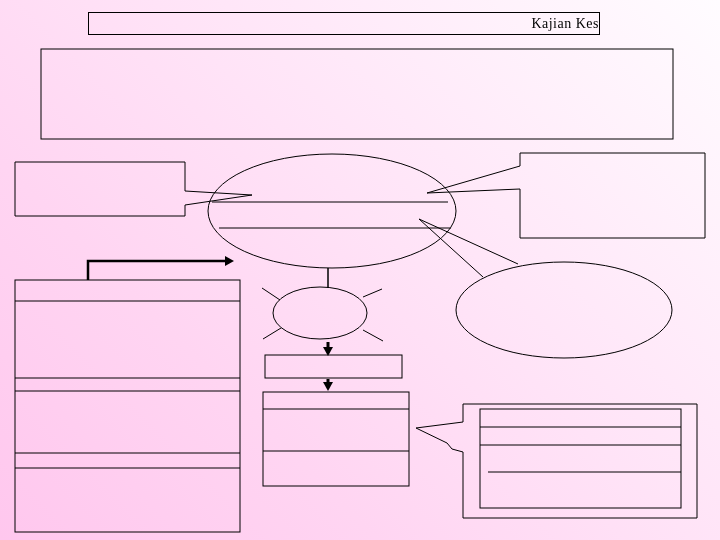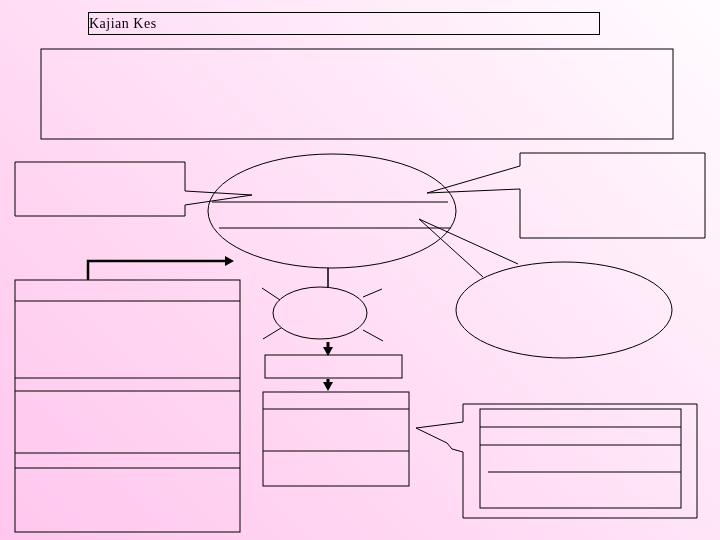--- a/index.html
+++ b/index.html
@@ -14,21 +14,21 @@
   .diagram-layer {
     position: absolute;
     left: 0; top: 0;
     width: 720px; height: 540px;
   }
   .title-box {
     position: absolute;
     left: 88px; top: 12px;
     width: 510px; height: 21px;
     border: 1px solid #000;
-    text-align: left;
+    text-align: right;
     line-height: 21px;
     font-size: 14px;
     color: #000;
     letter-spacing: 0.5px;
   }
   .shape { stroke: #000000; fill: none; stroke-width: 1; }
   .thickline { stroke: #000000; fill: none; }
 </style>
 </head>
 <body>

